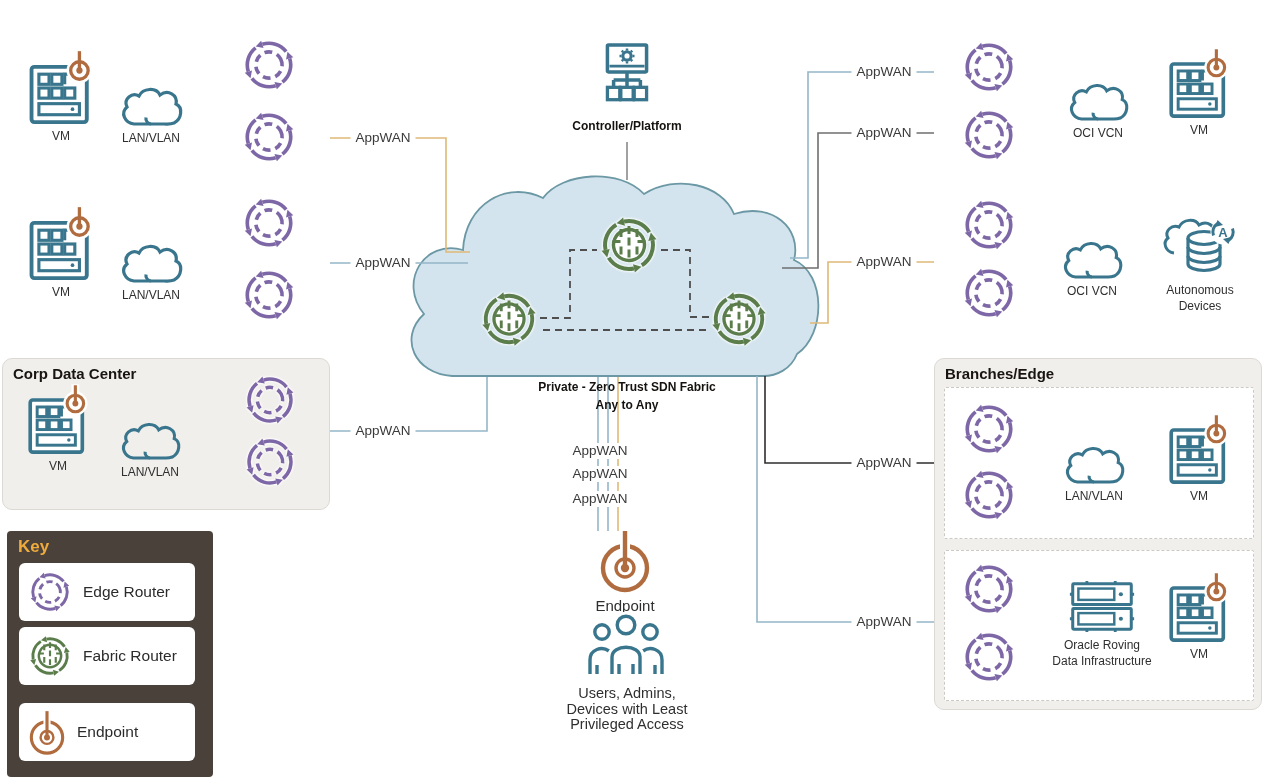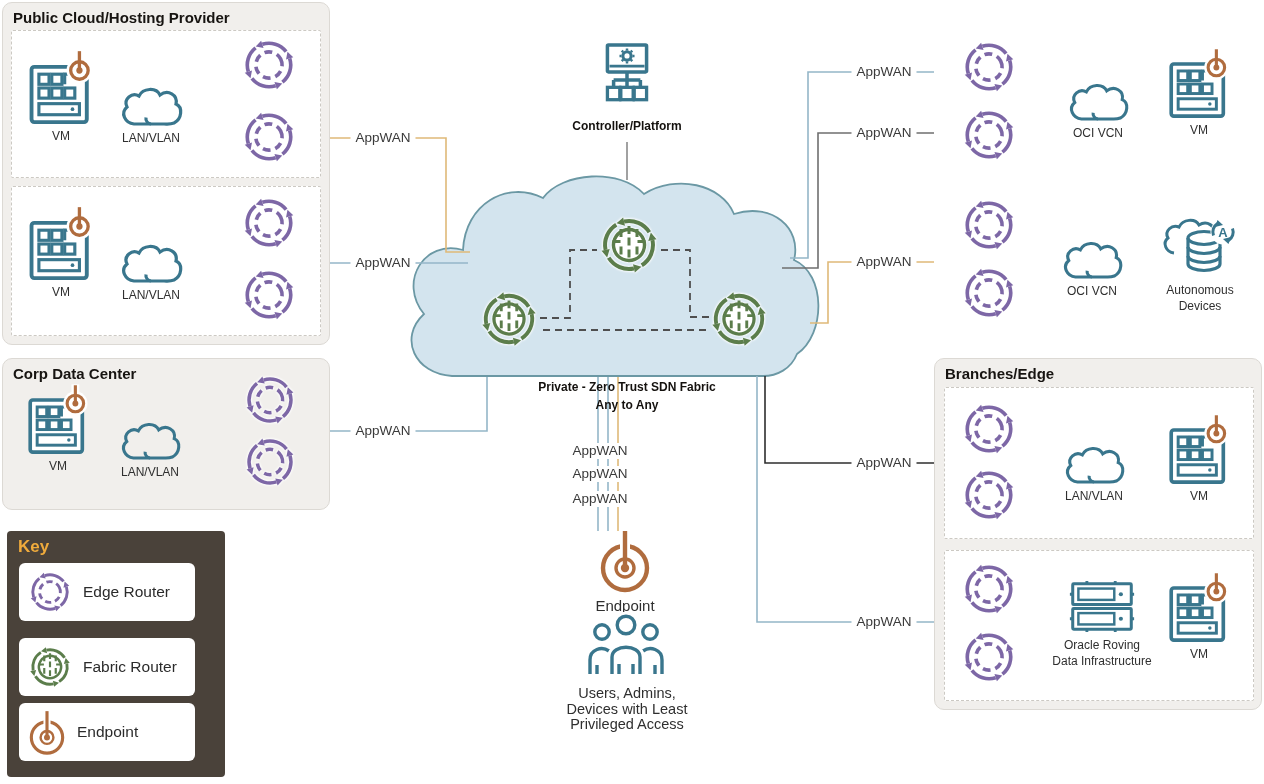--- a/index.html
+++ b/index.html
@@ -27,21 +27,21 @@
   
   .cloudcap{position:absolute;left:467px;top:378px;width:320px;text-align:center;
             font-weight:bold;font-size:12px;color:#14110e;line-height:18px;z-index:4;}
   .endcap{position:absolute;left:565px;top:597px;width:120px;text-align:center;
           font-size:15px;color:#2f2f2f;z-index:4;}
   .userscap{position:absolute;left:544px;top:686px;width:166px;text-align:center;
             font-size:14.5px;color:#2f2f2f;line-height:15.5px;z-index:4;}
 
   
   .keypanel{position:absolute;left:7px;top:531px;width:206px;height:246px;background:#4a423a;
-            border-radius:4px;z-index:4;padding-left:12px;}
+            border-radius:4px;z-index:4;}
   .keytitle{position:absolute;left:11px;top:6px;color:#f0ab3c;font-weight:bold;font-size:17px;}
   .keyitem{position:absolute;left:12px;width:176px;height:58px;background:#fff;border-radius:6px;
            display:flex;align-items:center;padding-left:8px;box-sizing:border-box;}
   .keyitem .cap{font-size:15.5px;color:#2b2b2b;margin-left:10px;line-height:18px;}
 </style>
 </head>
 <body>
 
 <div id="stage">
 
@@ -198,25 +198,20 @@
     <path stroke="#94b6c8" d="M608,377 V531"></path>
     <path stroke="#dfb978" d="M618,377 V531"></path>
   </g>
   <g fill="none" stroke="#4f4f4f" stroke-width="1.8" stroke-dasharray="7 5">
     <path d="M540,318 H570 V250 H597"></path>
     <path d="M661,250 H690 V317 H709"></path>
     <path d="M543,330 H707"></path>
   </g>
 </svg>
 
-<div class="gbox" style="left:2px;top:2px;width:328px;height:343px;">
-  <div class="gtitle">Public Cloud/Hosting Provider</div>
-  <div class="zone" style="left:8px;top:27px;width:310px;height:148px;"></div>
-  <div class="zone" style="left:8px;top:183px;width:310px;height:150px;"></div>
-</div>
 
 <div class="gbox" style="left:2px;top:358px;width:328px;height:152px;">
   <div class="gtitle">Corp Data Center</div>
 </div>
 
 
 <div class="gbox" style="left:934px;top:358px;width:328px;height:352px;">
   <div class="gtitle">Branches/Edge</div>
   <div class="zone" style="left:9px;top:28px;width:310px;height:152px;"></div>
   <div class="zone" style="left:9px;top:191px;width:310px;height:151px;"></div>
@@ -448,21 +443,21 @@
 <div class="appwan" style="left:884px;top:622px;">AppWAN</div>
 
 <div class="keypanel">
   <div class="keytitle">Key</div>
   <div class="keyitem" style="top:32px;">
     <svg width="46" height="46">
           <use href="#sym-edge-router"></use>
         </svg>
     <div class="cap">Edge Router</div>
   </div>
-  <div class="keyitem" style="top:107px;">
+  <div class="keyitem" style="top:96px;">
     <svg width="46" height="46">
           <use href="#sym-fabric-router"></use>
         </svg>
     <div class="cap">Fabric Router</div>
   </div>
   <div class="keyitem" style="top:172px;">
     <svg width="40" height="47">
           <use href="#sym-endpoint"></use>
         </svg>
     <div class="cap">Endpoint</div>

